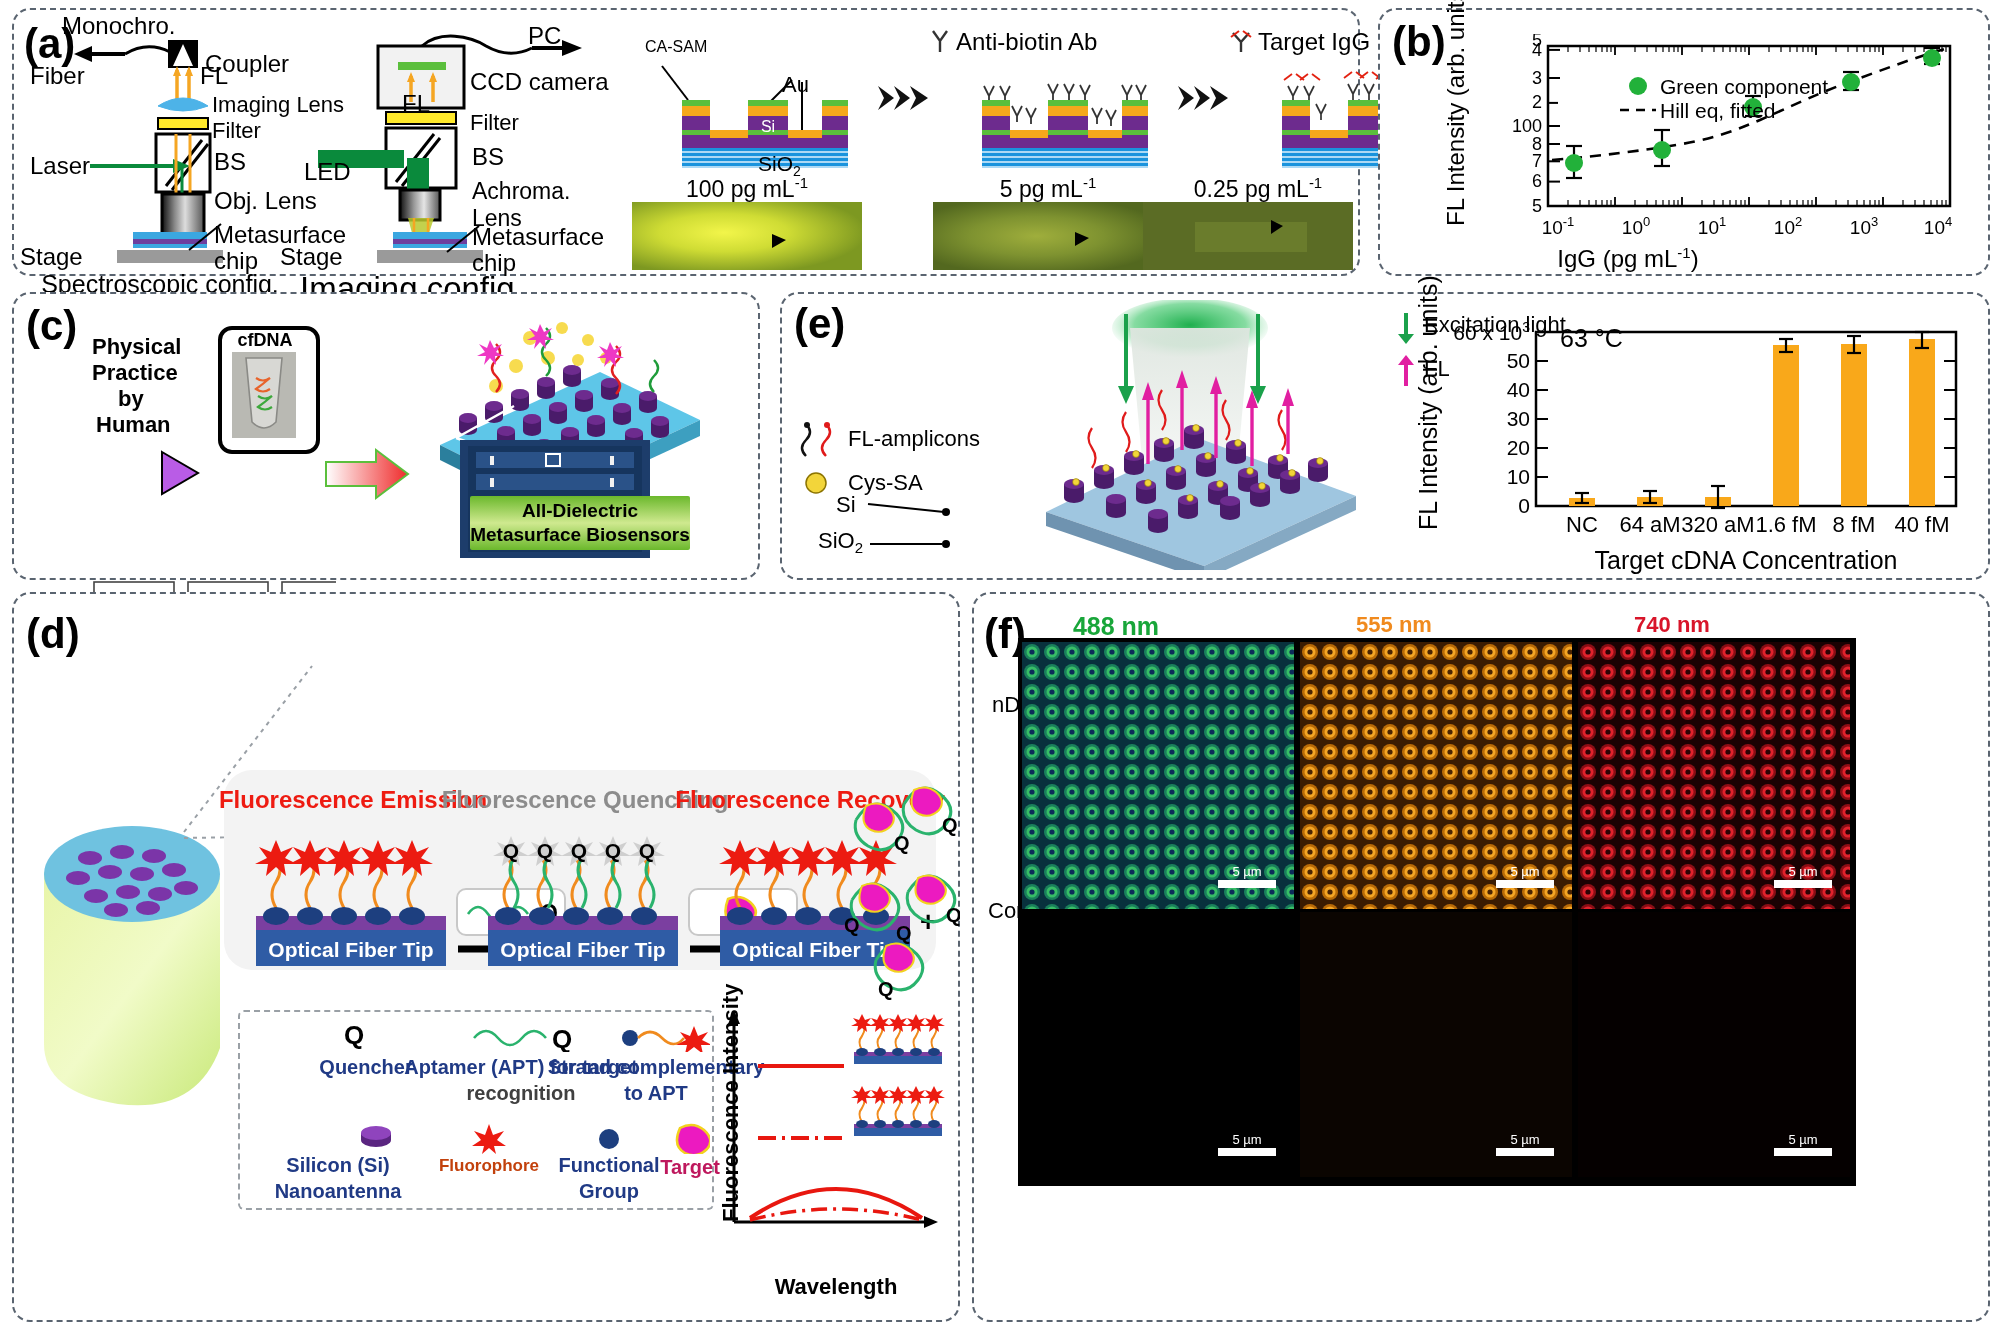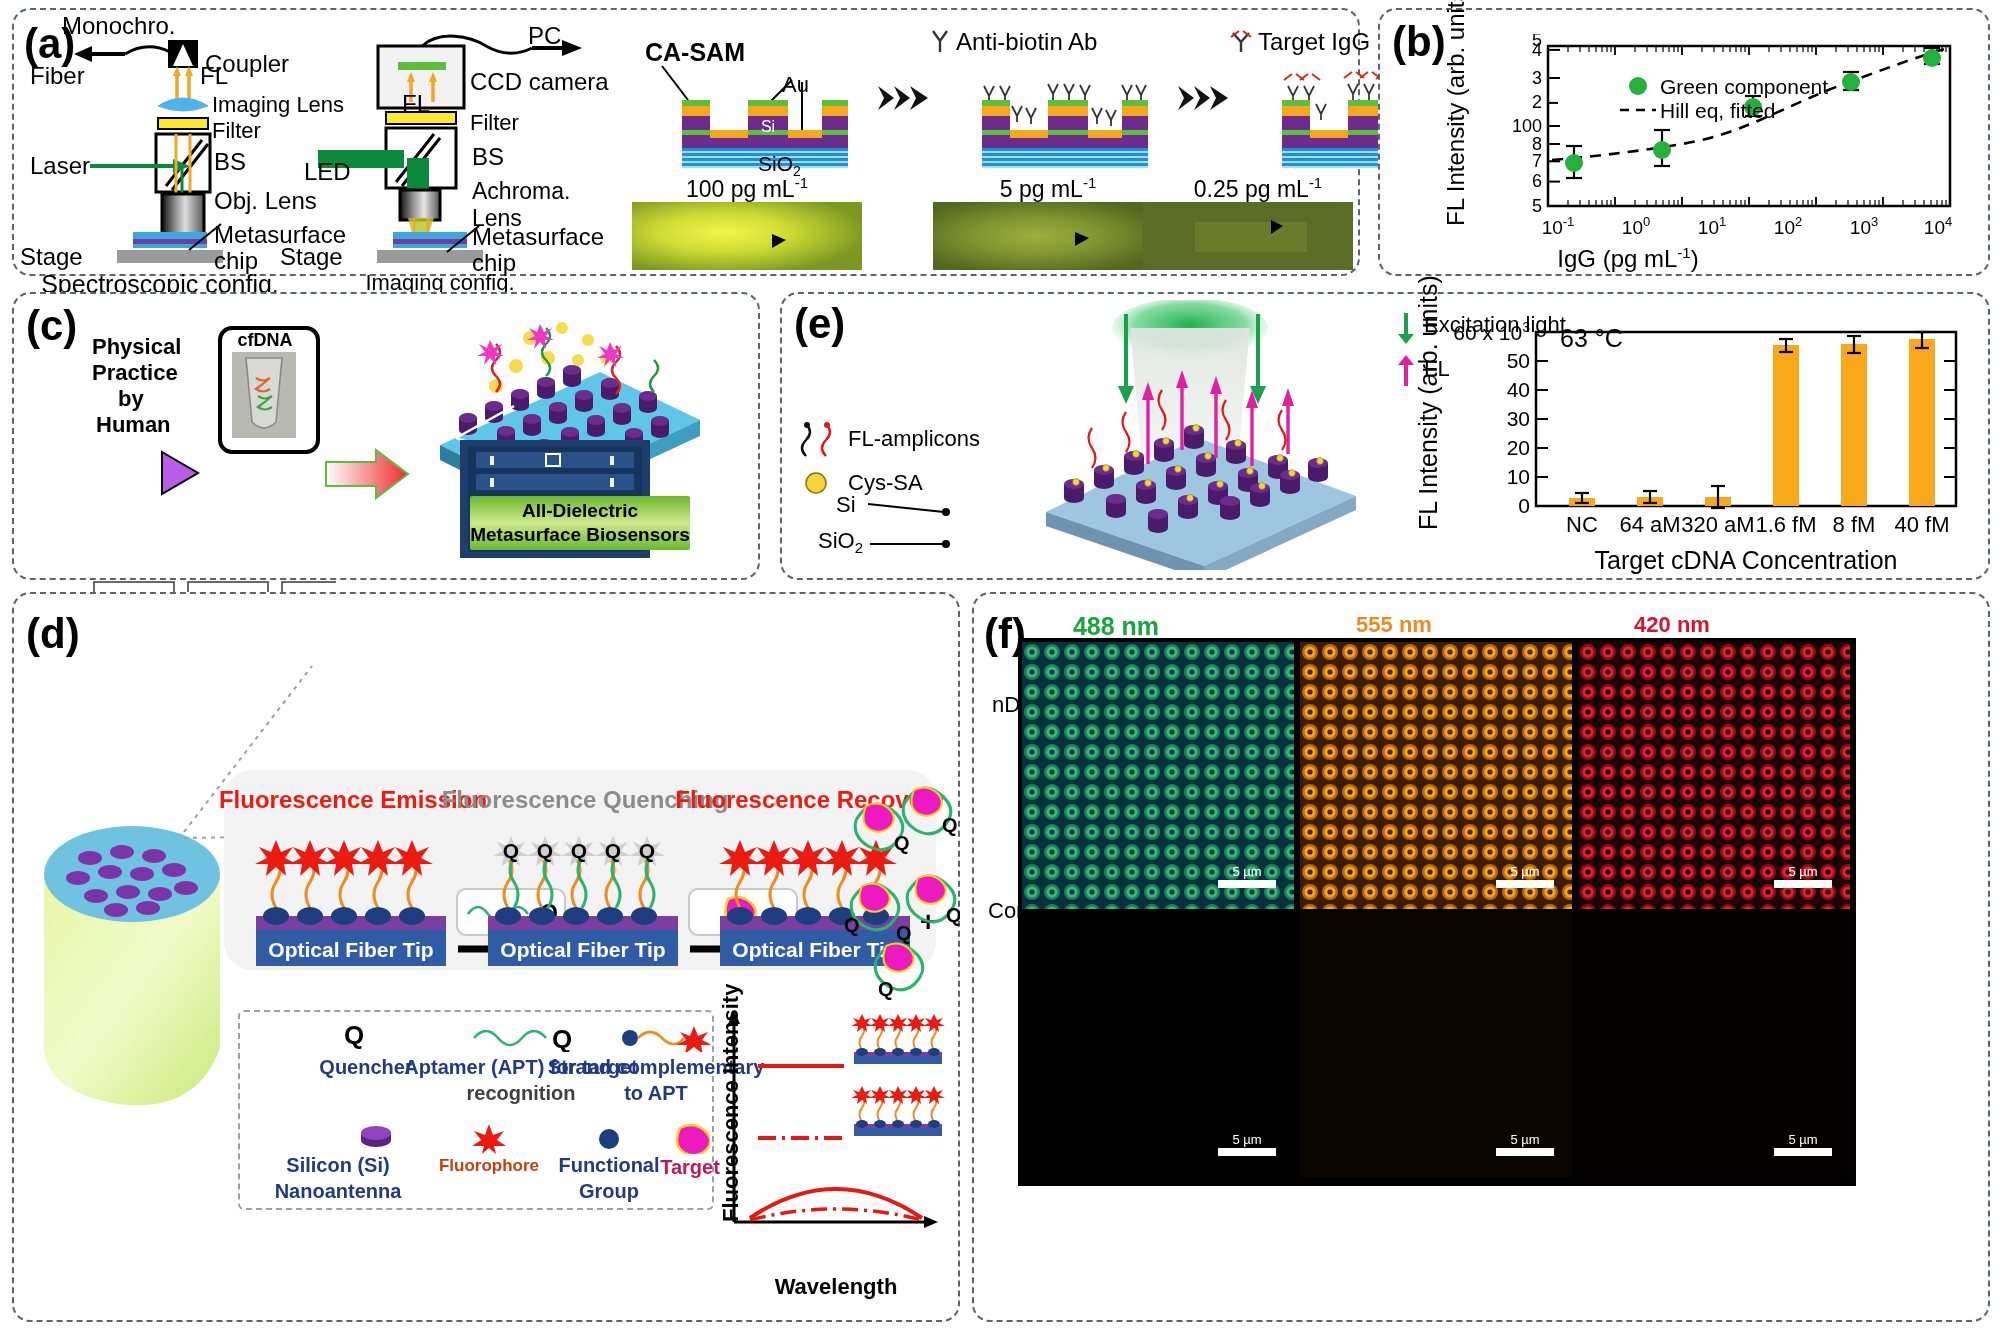--- a/index.html
+++ b/index.html
@@ -129,23 +129,23 @@
 <div class="txt" style="left:472px;top:143px;font-size:24px;">BS</div>
 <div class="txt" style="left:304px;top:158px;font-size:24px;">LED</div>
 <div class="txt" style="left:472px;top:178px;font-size:23px;">Achroma.</div>
 <div class="txt" style="left:472px;top:205px;font-size:23px;">Lens</div>
 <div class="txt" style="left:472px;top:223px;font-size:24px;">Metasurface</div>
 <div class="txt" style="left:472px;top:249px;font-size:24px;">chip</div>
 <svg class="blk" style="left:443px;top:224px;" width="40" height="32">
     <line x1="36" y1="2" x2="4" y2="28" stroke="#000" stroke-width="2"></line>
   </svg>
 <div class="txt" style="left:280px;top:243px;font-size:24px;">Stage</div>
-<div class="txt ctr" style="left:440px;top:270px;font-size:22px;">Imaging config.</div>
-
-<div class="txt" style="left:645px;top:38px;font-size:25px;font-weight:bold;">CA-SAM</div>
+<div class="txt ctr" style="left:412px;top:270px;font-size:33px;">Imaging config.</div>
+
+<div class="txt" style="left:645px;top:38px;font-size:16px;">CA-SAM</div>
 <div class="txt" style="left:782px;top:72px;font-size:22px;">Au</div>
 <svg class="blk" style="left:640px;top:58px;" width="220" height="110" viewBox="0 0 220 110">
   <line x1="22" y1="8" x2="48" y2="42" stroke="#000" stroke-width="2"></line>
   <line x1="152" y1="22" x2="128" y2="46" stroke="#000" stroke-width="2"></line>
   <line x1="162" y1="24" x2="162" y2="74" stroke="#000" stroke-width="2"></line>
 
   <g>
     <rect x="42" y="42" width="28" height="6" fill="#5bbf3c"></rect>
     <rect x="42" y="48" width="28" height="10" fill="#f6a81c"></rect>
     <rect x="42" y="58" width="28" height="22" fill="#6d2b8e"></rect>
@@ -1286,21 +1286,21 @@
   <rect x="4" y="44" width="88" height="8" fill="#2f5ca5"></rect>
 </svg>
 <div class="txt vert" style="left:718px;top:1222px;font-size:22px;font-weight:bold;">Fluorescence Intensity</div>
 <div class="txt ctr" style="left:836px;top:1274px;font-size:22px;font-weight:bold;">Wavelength</div>
 
 <div class="panel" style="left:972px;top:592px;width:1018px;height:730px;"></div>
 <div class="plabel" style="left:984px;top:610px;">(f)</div>
 
 <div class="txt ctr" style="left:1116px;top:612px;font-size:25px;color:#19a63a;font-weight:bold;">488 nm</div>
 <div class="txt ctr" style="left:1394px;top:612px;font-size:22px;color:#f08a1e;font-weight:bold;">555 nm</div>
-<div class="txt ctr" style="left:1672px;top:612px;font-size:22px;color:#d8152a;font-weight:bold;">420 nm</div>
+<div class="txt ctr" style="left:1672px;top:612px;font-size:22px;color:#d8152a;font-weight:bold;">740 nm</div>
 
 <div class="txt" style="left:992px;top:692px;font-size:22px;">nDISC</div>
 <div class="txt" style="left:988px;top:898px;font-size:22px;">Control</div>
 
 <div class="blk" style="left:1018px;top:638px;width:832px;height:542px;border:3px solid #000;background:#000;"></div>
 
 <svg class="blk" style="left:1022px;top:642px;" width="272" height="267">
   <defs>
     <pattern id="p488" width="20" height="20" patternUnits="userSpaceOnUse">
       <rect width="20" height="20" fill="#08303c"></rect>

